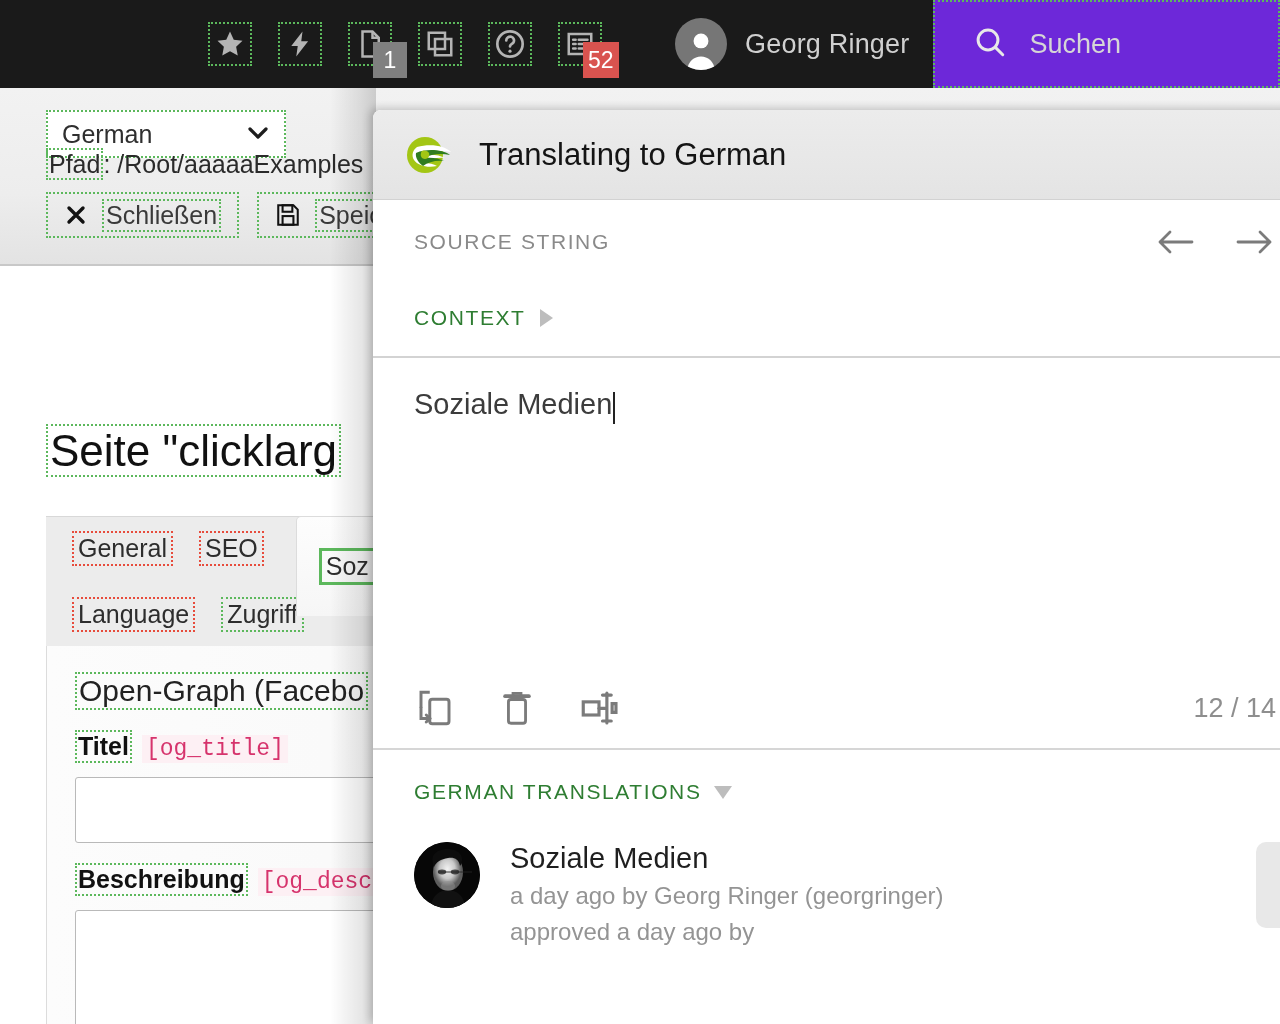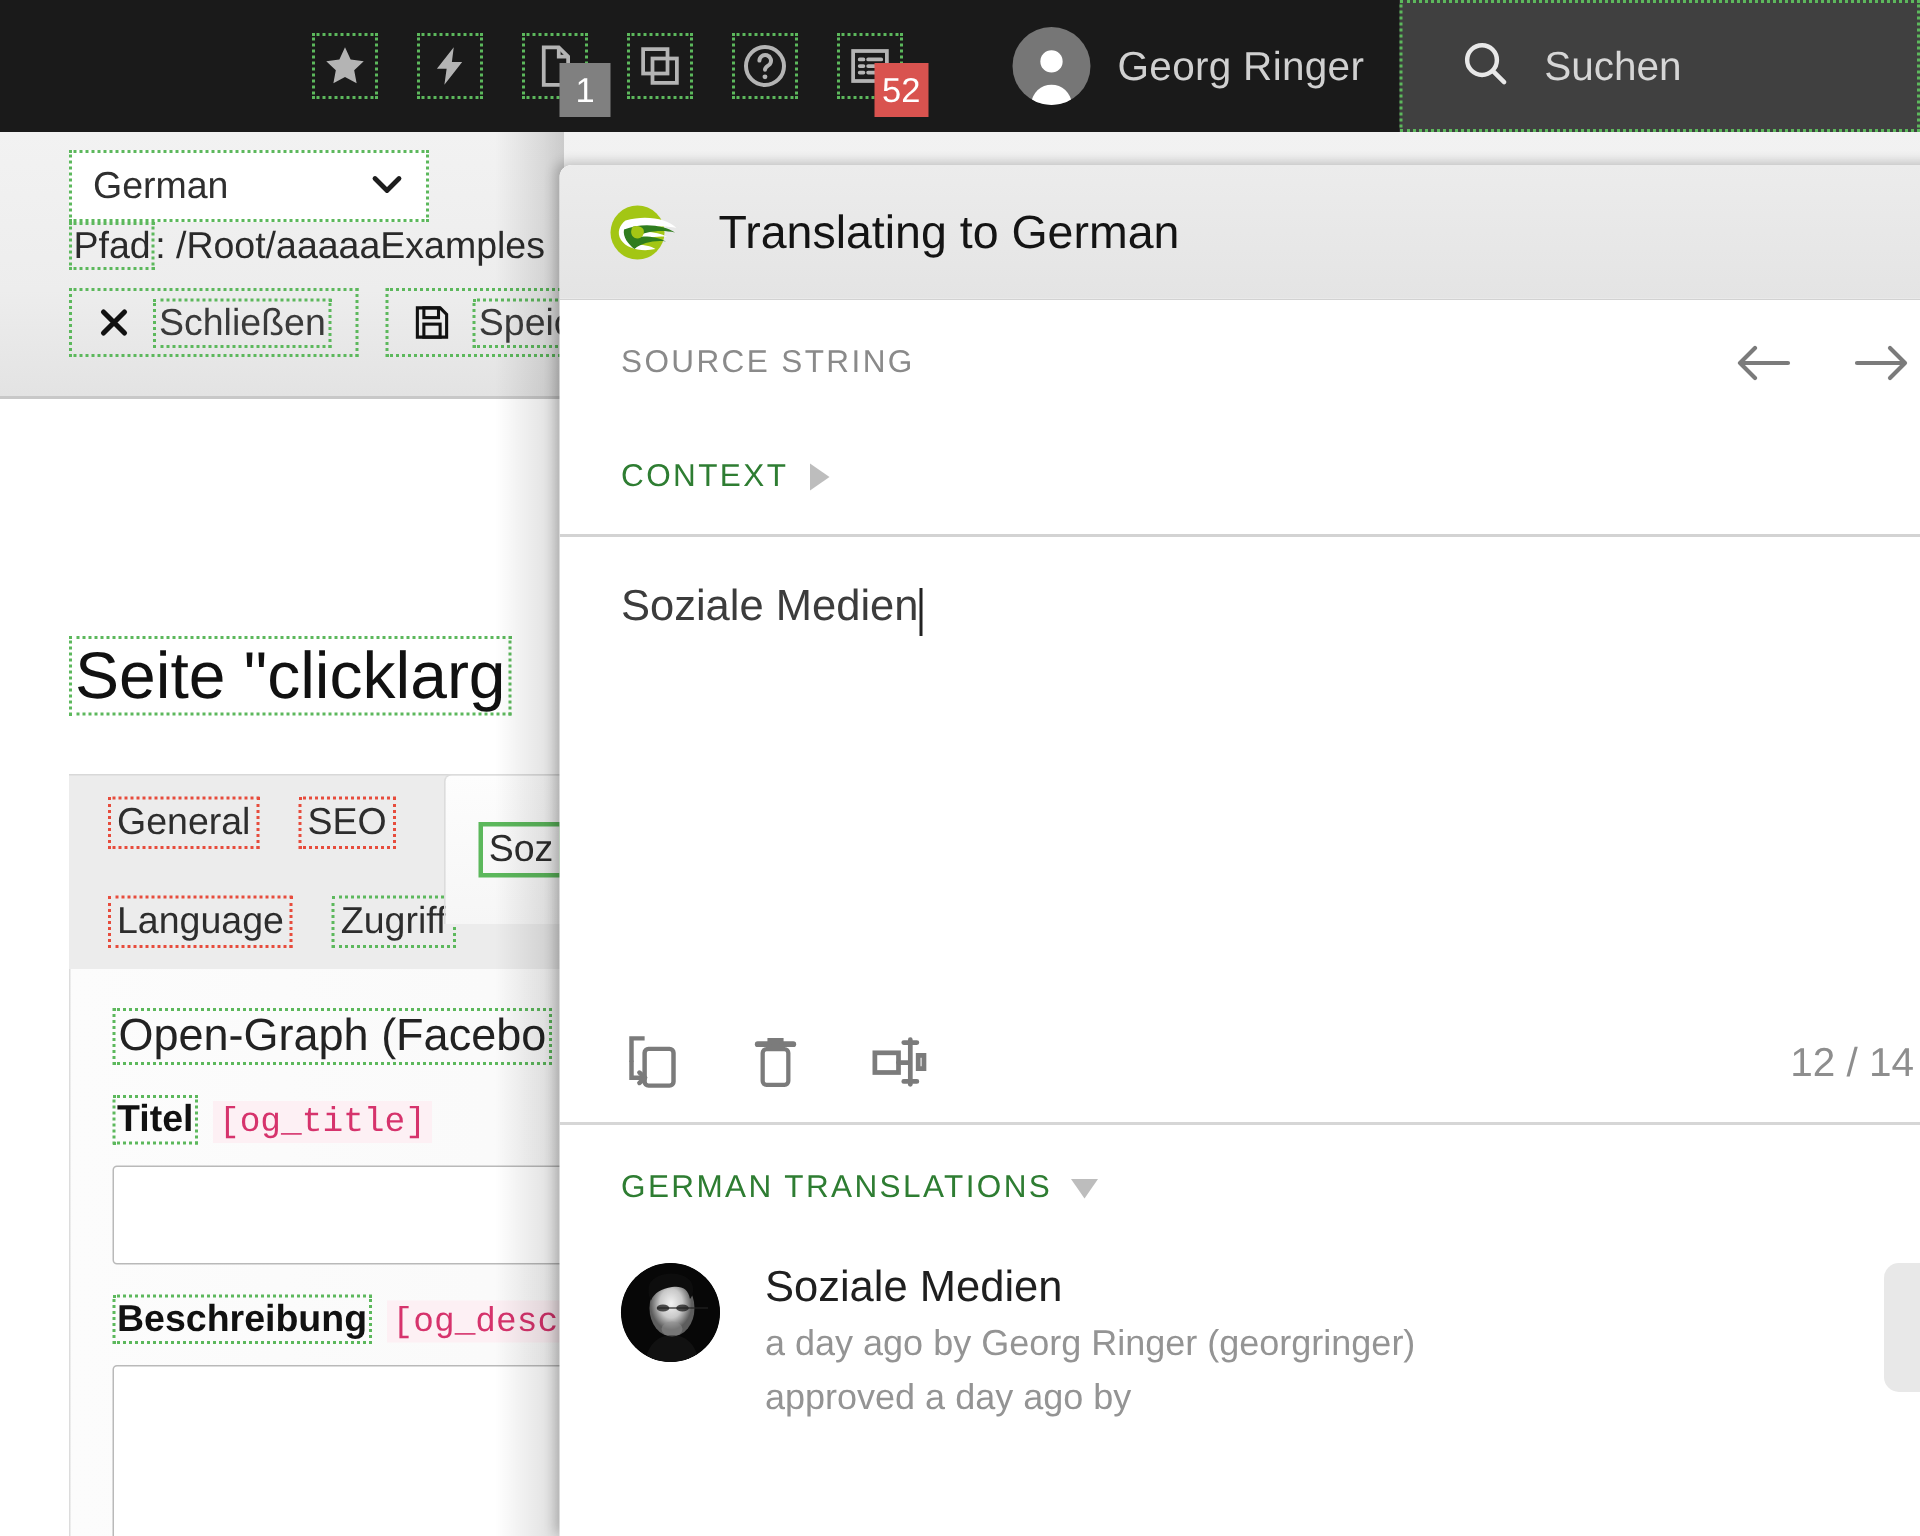--- a/index.html
+++ b/index.html
@@ -50,21 +50,21 @@
     background: #767676;
     display: flex; align-items: flex-end; justify-content: center;
     overflow: hidden; flex: none;
   }
   .user-name {
     color: #d0d0d0; font-size: 27px; margin-left: 18px;
     white-space: nowrap; letter-spacing: .2px;
   }
   .search-area {
     height: 88px; flex: 1;
-    background: #404040;
+    background: #6d28d9;
     border: 2px dotted #5cb85c;
     display: flex; align-items: center;
     padding-left: 38px;
   }
   .search-glyph { color: #e8e8e8; }
   .search-label {
     color: #d6d6d6; font-size: 27px; margin-left: 22px;
     white-space: nowrap;
   }
 
@@ -73,21 +73,21 @@
     position: absolute; left: 0; top: 88px;
     width: 1280px; height: 936px;
     background: #ffffff;
   }
   .docheader {
     position: absolute; left: 0; top: 0; width: 1280px; height: 178px;
     background: linear-gradient(to bottom, #f2f2f2 0%, #ededed 60%, #e3e3e3 100%);
     border-bottom: 2px solid #c8c8c8;
   }
   .lang-select {
-    position: absolute; left: 46px; top: 12px;
+    position: absolute; left: 46px; top: 22px;
     width: 240px; height: 48px;
     background: #fff; border: 2px dotted #5cb85c;
     display: flex; align-items: center; justify-content: space-between;
     padding: 0 14px 0 14px;
     gap: 20px;
   }
   .lang-select span.val { font-size: 25px; color: #2f2f2f; }
   .chev { color: #222; font-size: 22px; }
   .path-line {
     position: absolute; left: 46px; top: 62px;

